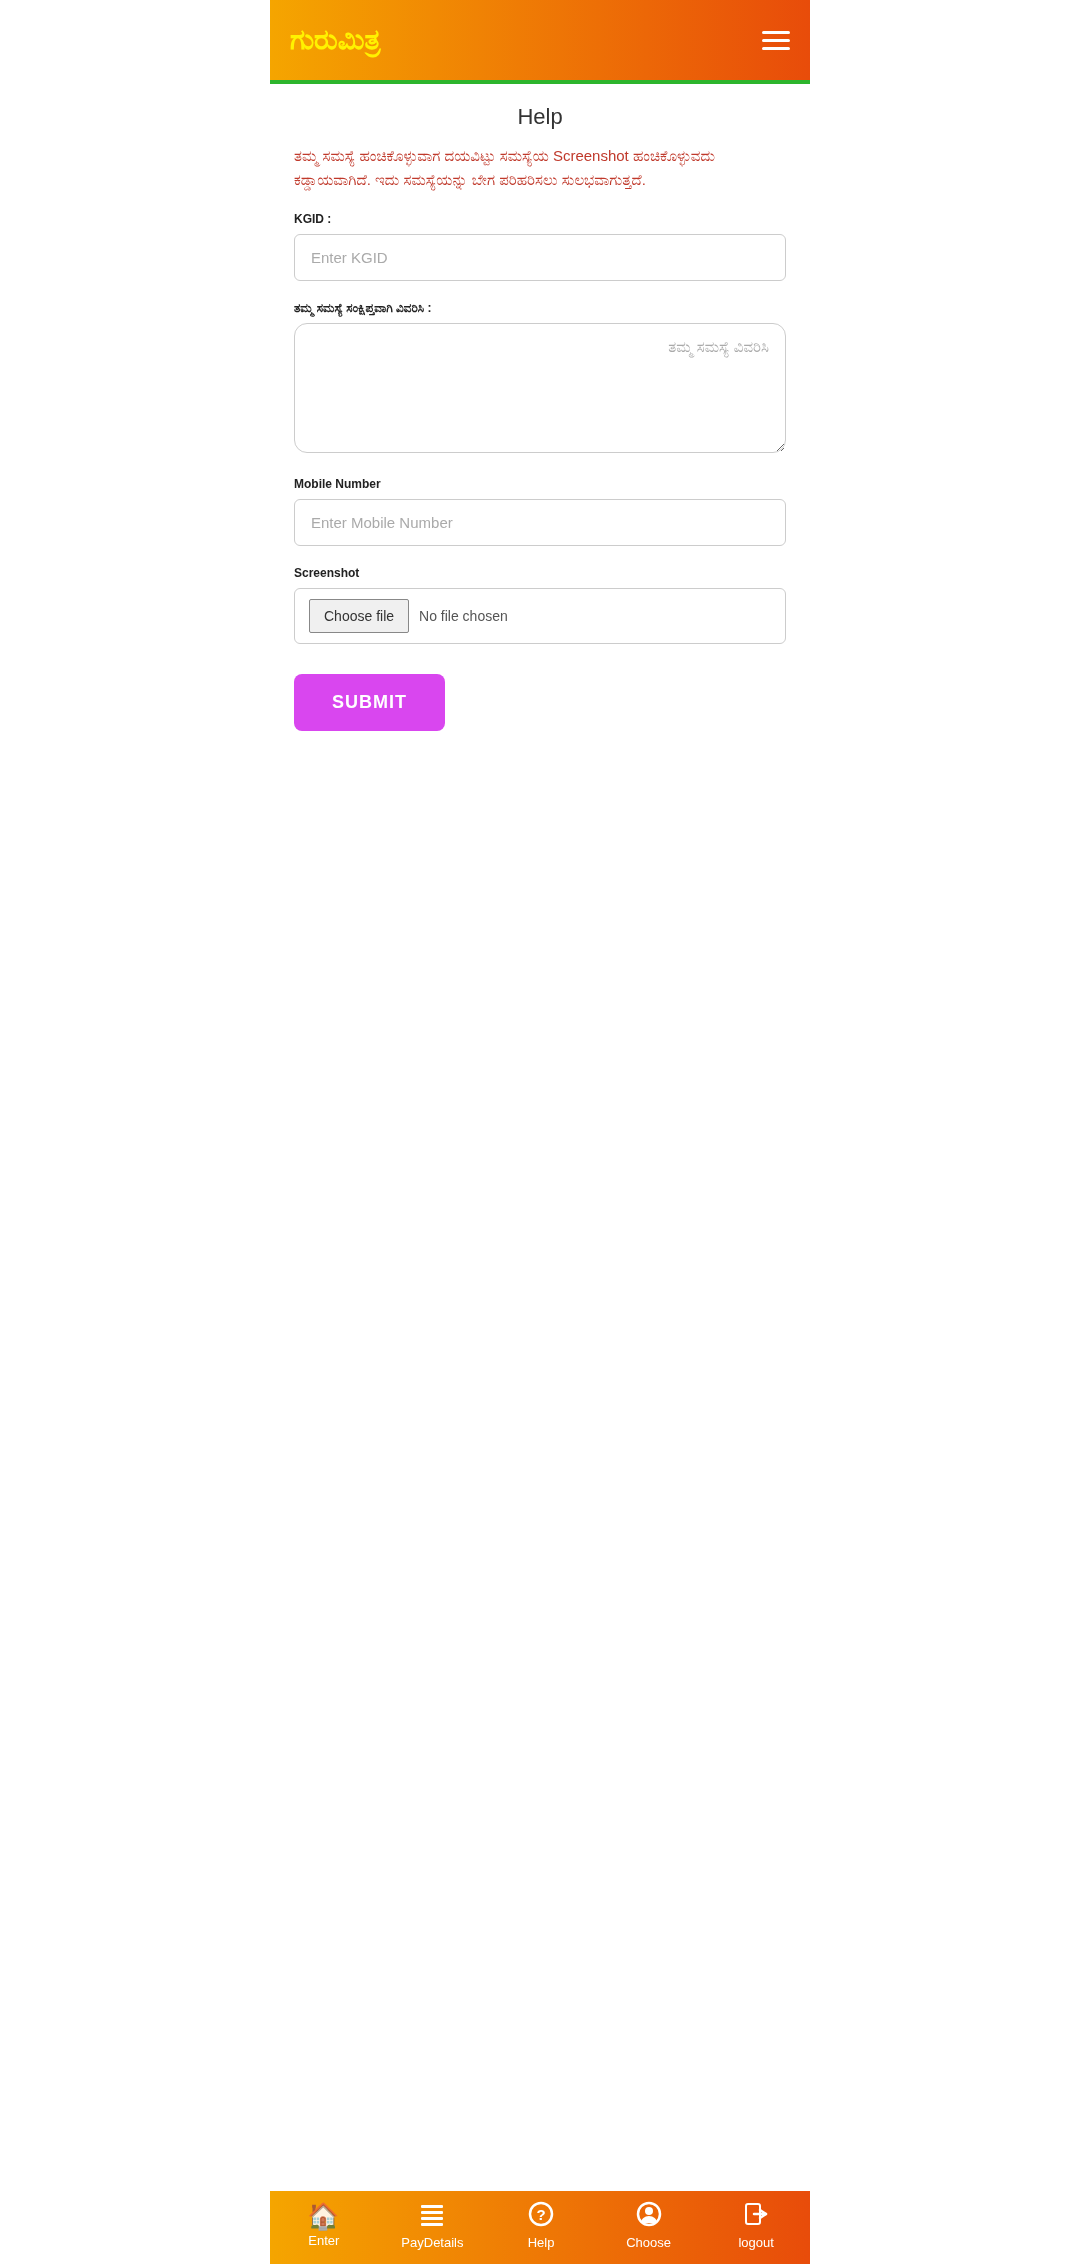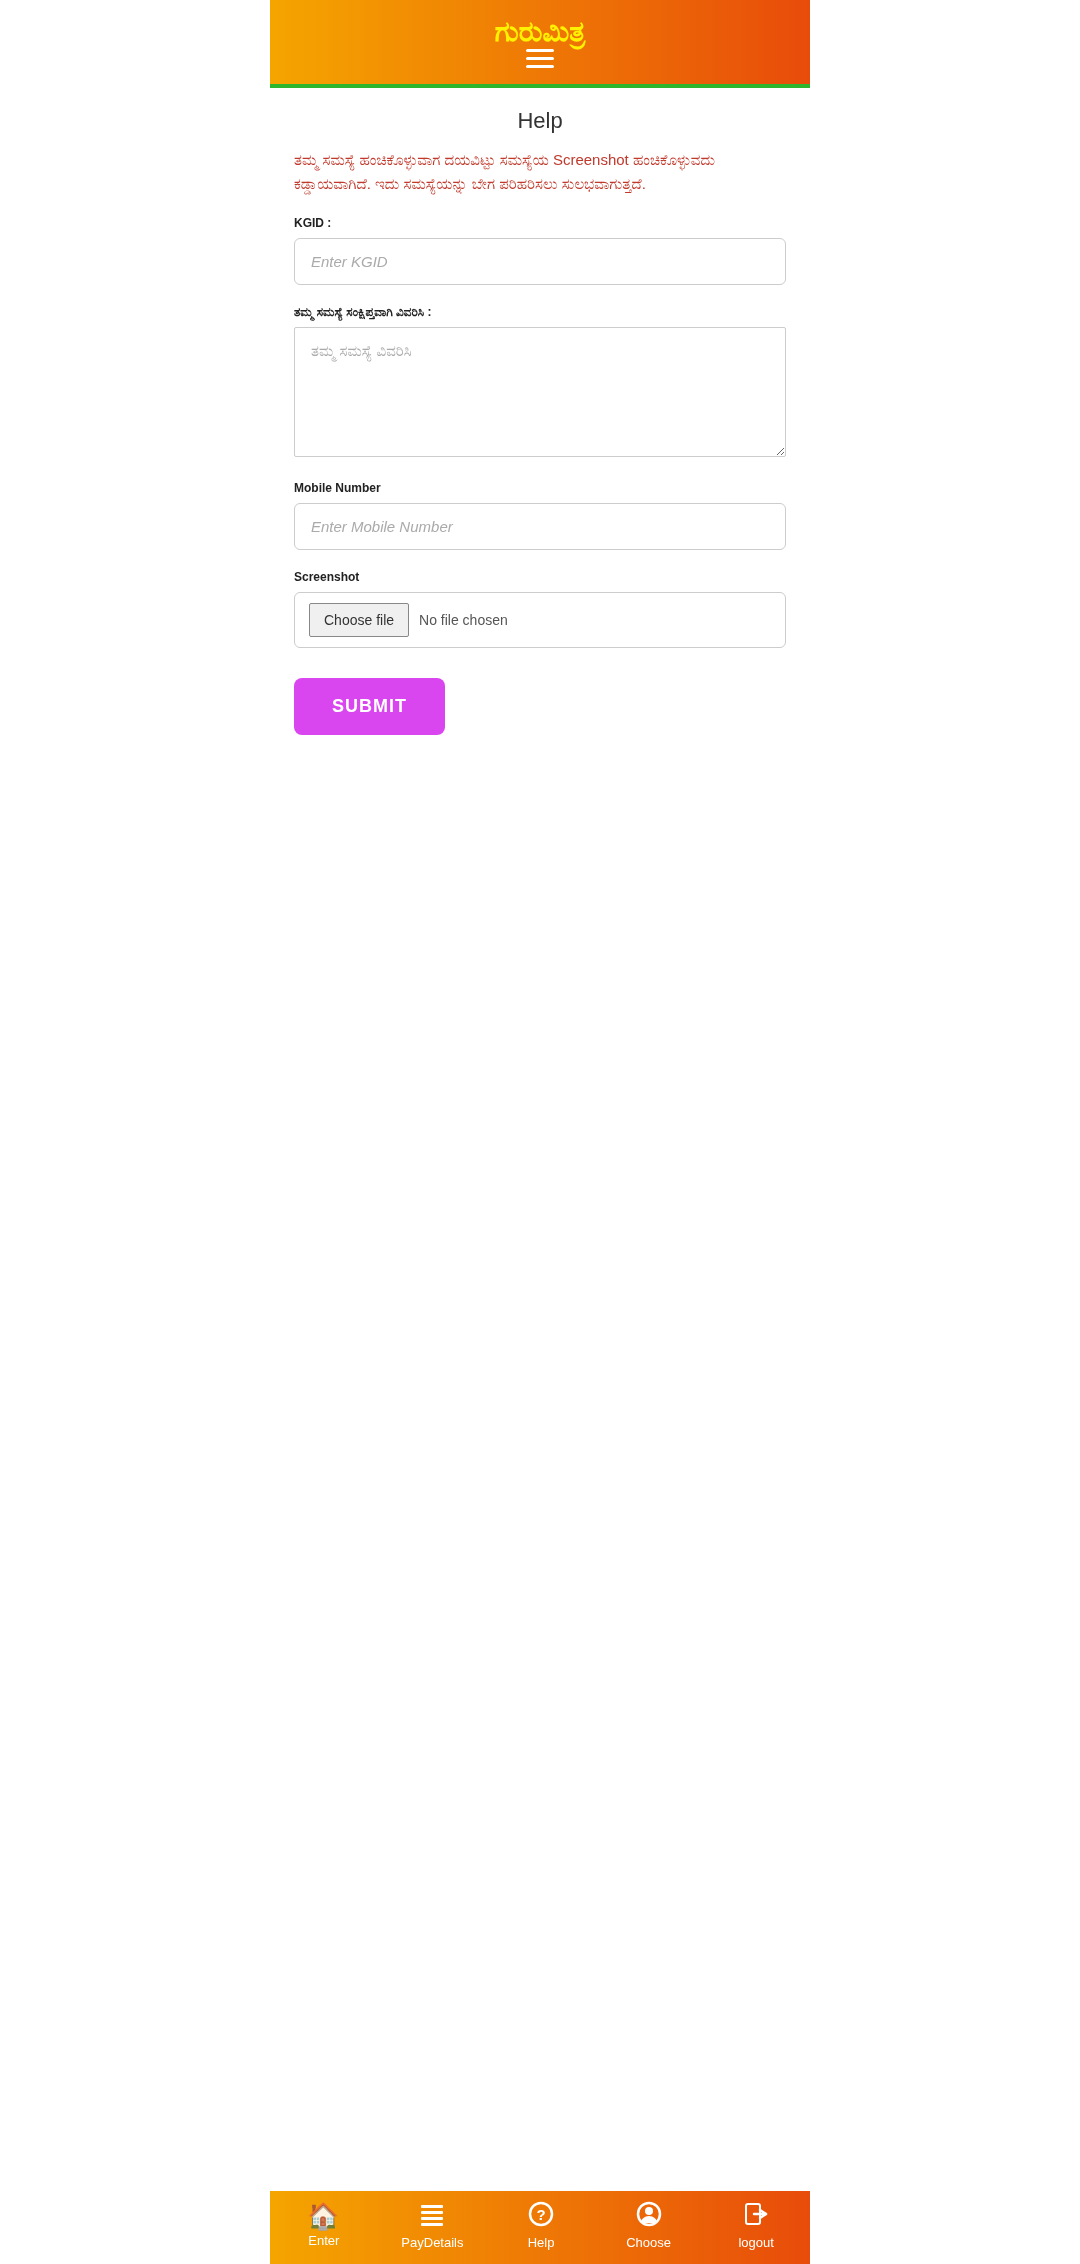--- a/index.html
+++ b/index.html
@@ -21,21 +21,20 @@
     }
 
     
     .header {
       background: linear-gradient(to right, #f5a500, #e84c0a);
       padding: 16px 20px;
       display: flex;
       align-items: center;
       justify-content: space-between;
       min-height: 80px;
-      flex-direction: column;
     }
 
     .header-logo {
       font-size: 28px;
       font-weight: bold;
       color: #fff200;
       font-family: Arial, sans-serif;
     }
 
     .hamburger-icon {
@@ -97,39 +96,39 @@
 
     .text-input {
       width: 100%;
       border: 1.5px solid #ccc;
       border-radius: 6px;
       padding: 14px 16px;
       font-size: 15px;
       color: #333;
       outline: none;
       background: #fff;
-      font-style: italic;
     }
 
     .text-input::placeholder {
       color: #aaa;
     }
 
     .textarea-input {
       width: 100%;
       border: 1.5px solid #ccc;
-      border-radius: 2px;
+      border-radius: 13px;
       padding: 14px 16px;
       font-size: 15px;
       color: #4d7c0f;
       outline: none;
       background: #fff;
       resize: vertical;
       min-height: 130px;
       font-family: Arial, sans-serif;
+      text-align: right;
     }
 
     .textarea-input::placeholder {
       color: #aaa;
     }
 
     .file-input-wrapper {
       width: 100%;
       border: 1.5px solid #ccc;
       border-radius: 6px;

